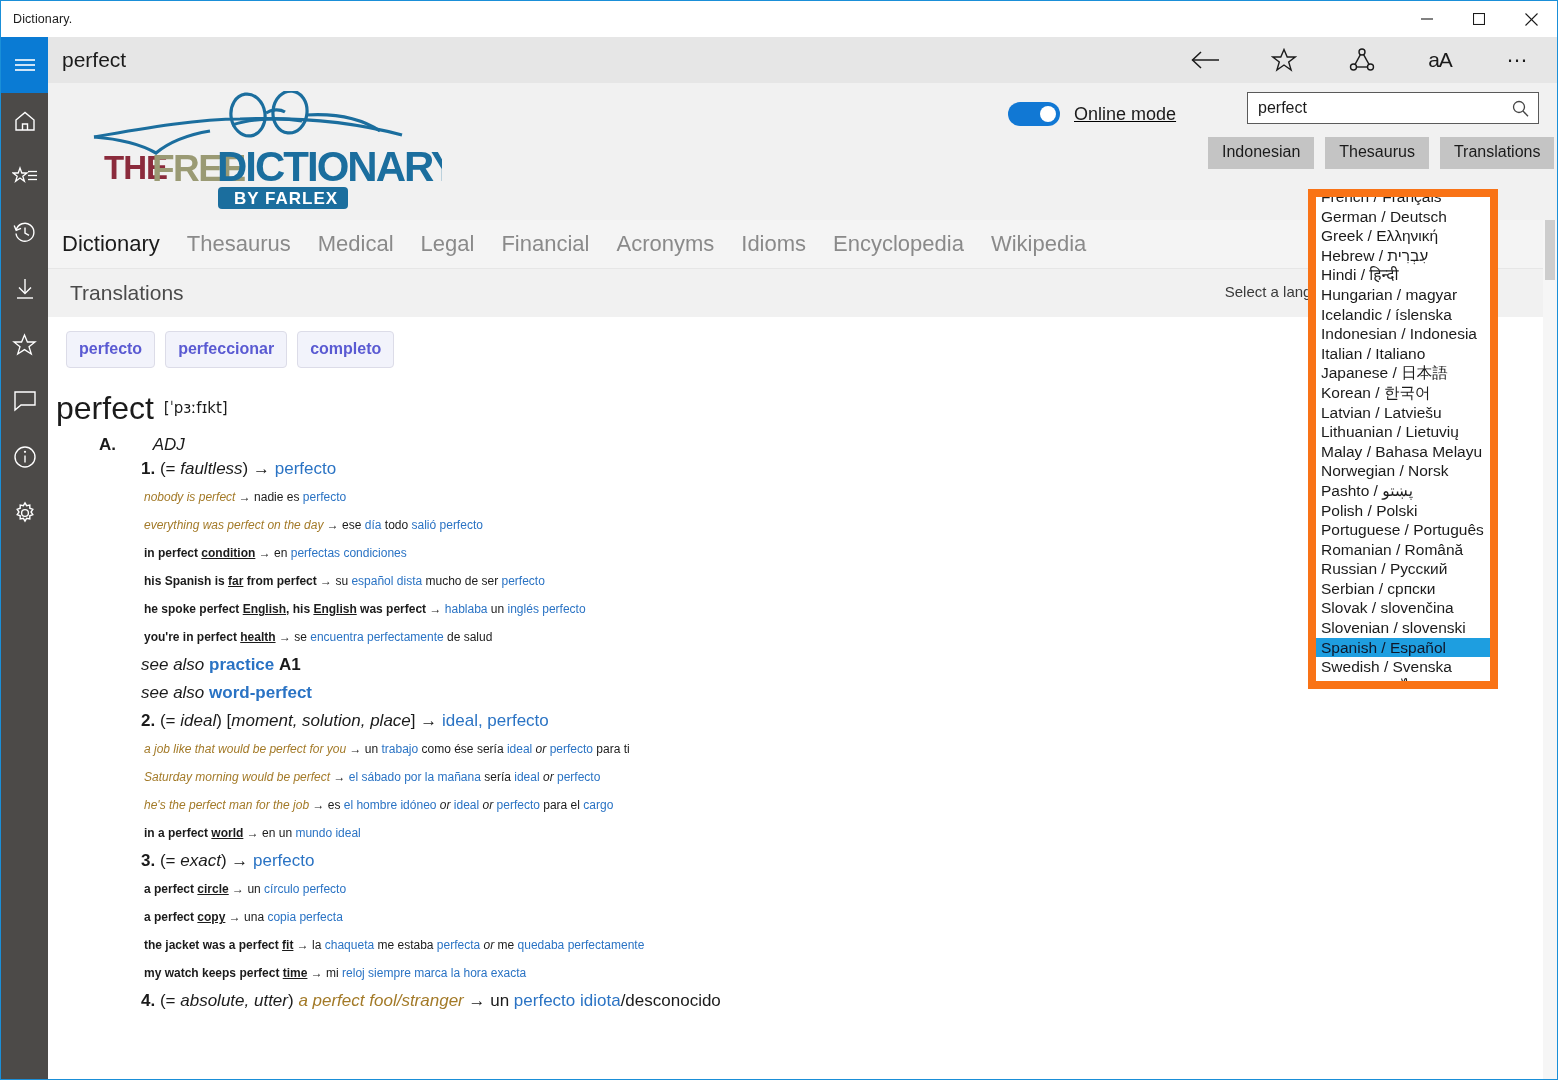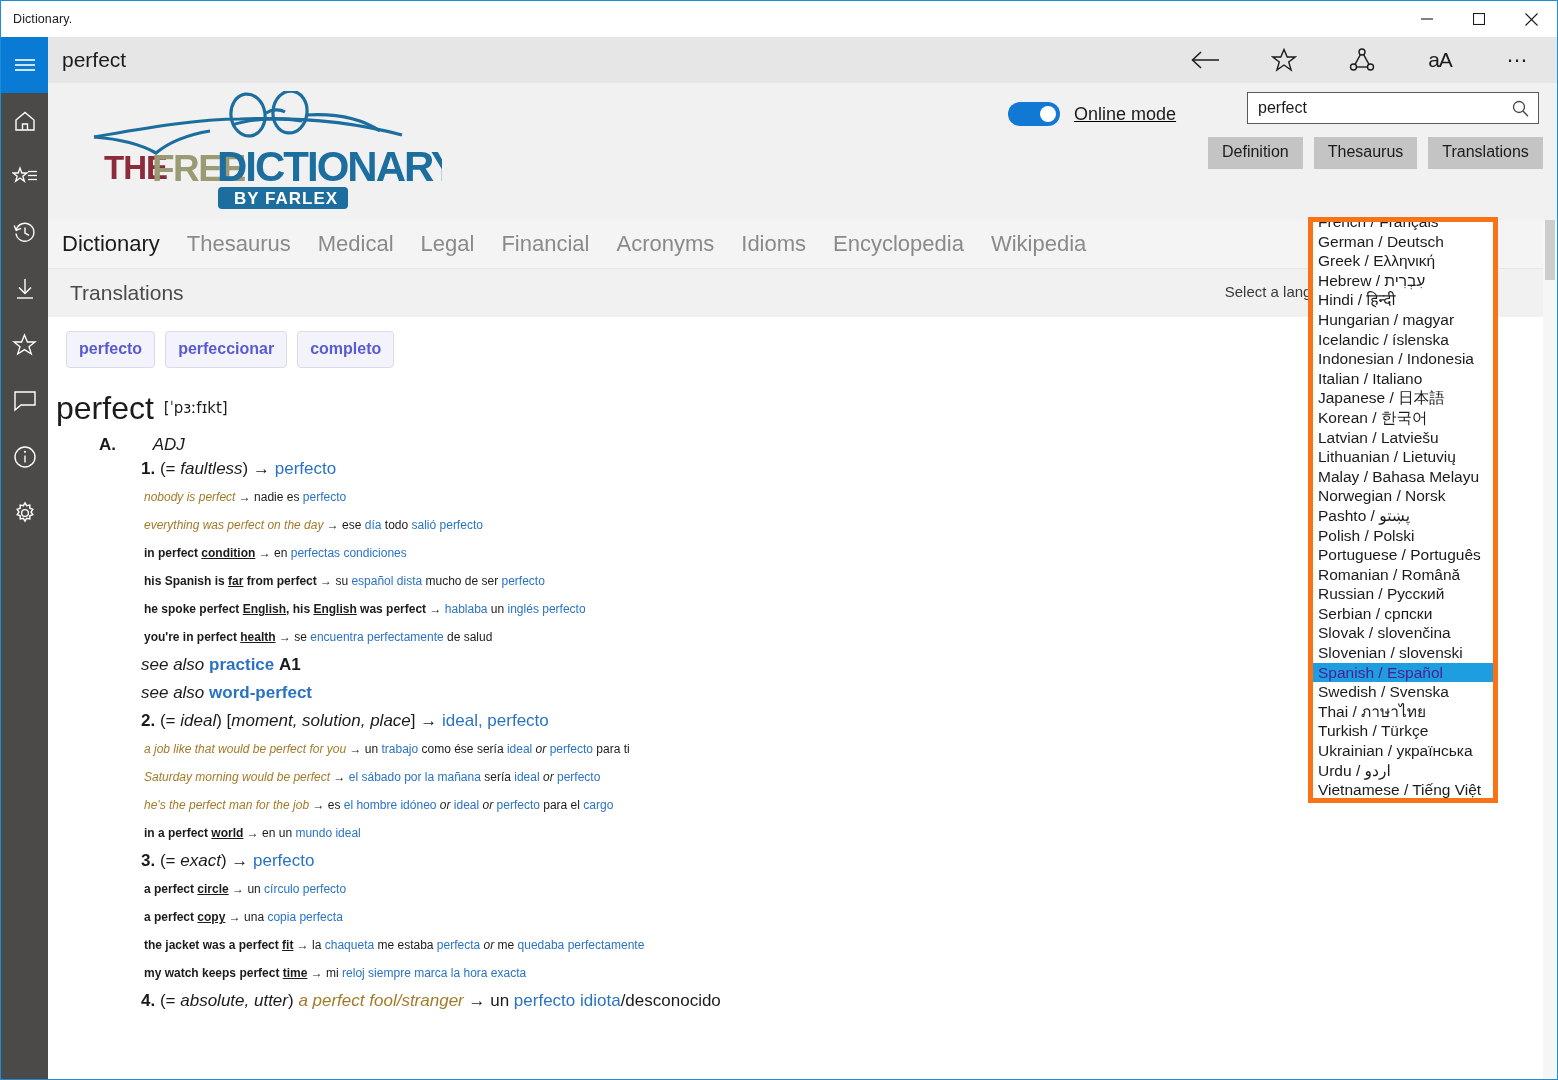--- a/index.html
+++ b/index.html
@@ -132,31 +132,31 @@
   }
   .section-title { font-size: 21px; color: #4a4a4a; padding-left: 22px; }
   .lang-label {
     position: absolute; right: 208px; top: 14px;
     font-size: 15px; color: #3a3a3a;
   }
 
   
   .langbox {
     position: absolute; left: 1307px; top: 188px;
-    width: 190px; height: 586px;
-    background: #fff; border: 5px solid #f97316;
-    overflow: hidden; z-index: 20; margin-top: 28px;
+    width: 190px; height: 500px;
+    background: #fff; border: 8px solid #f97316;
+    overflow: hidden; z-index: 20;
   }
   .langlist { position: relative; top: -10px; }
   .langitem {
     font-size: 15.5px; color: #1b1b1b;
     padding: 0 5px; height: 19.6px; line-height: 19.6px;
     white-space: nowrap;
   }
-  .langitem.selected { background: #1e9ee0; color: #4c1d95; }
+  .langitem.selected { background: #1e9ee0; color: #0f172a; }
 
   
   .chips { display: flex; gap: 10px; padding: 14px 0 0 18px; }
   .chip {
     background: #f2f3fb; border: 1px solid #dcdce8; border-radius: 4px;
     color: #5a5ad2; font-size: 16px; font-weight: bold;
     padding: 8px 12px 9px;
   }
 
   
@@ -347,21 +347,21 @@
         <input value="perfect" style="">
         <span class="search-icon">
           <svg width="17" height="17" viewBox="0 0 17 17" fill="none" stroke="currentColor" stroke-width="1.3">
             <circle cx="7" cy="7" r="5.5"></circle>
               <line x1="11" y1="11" x2="16" y2="16.3"></line>
           </svg>
         </span>
       </div>
 
       <div class="modebtns">
-        <button class="modebtn">Definition</button>
+        <button class="modebtn">Indonesian</button>
         <button class="modebtn">Thesaurus</button>
         <button class="modebtn">Translations</button>
       </div>
     </div>
 
     <div class="dictnav">
       <a class="active">Dictionary</a>
       <a>Thesaurus</a>
       <a>Medical</a>
       <a>Legal</a>

